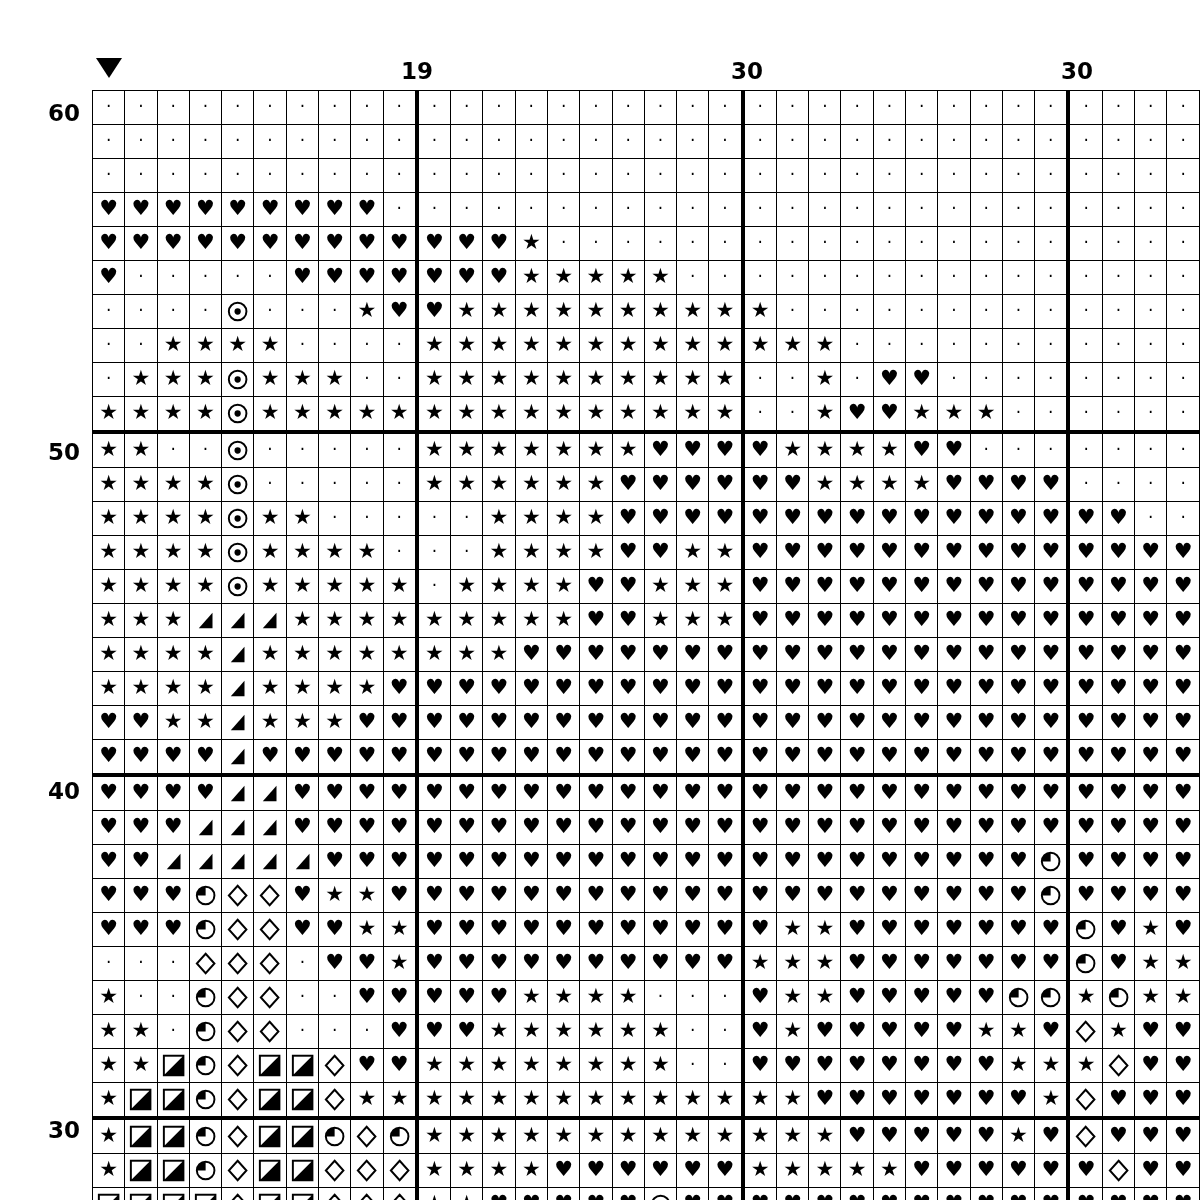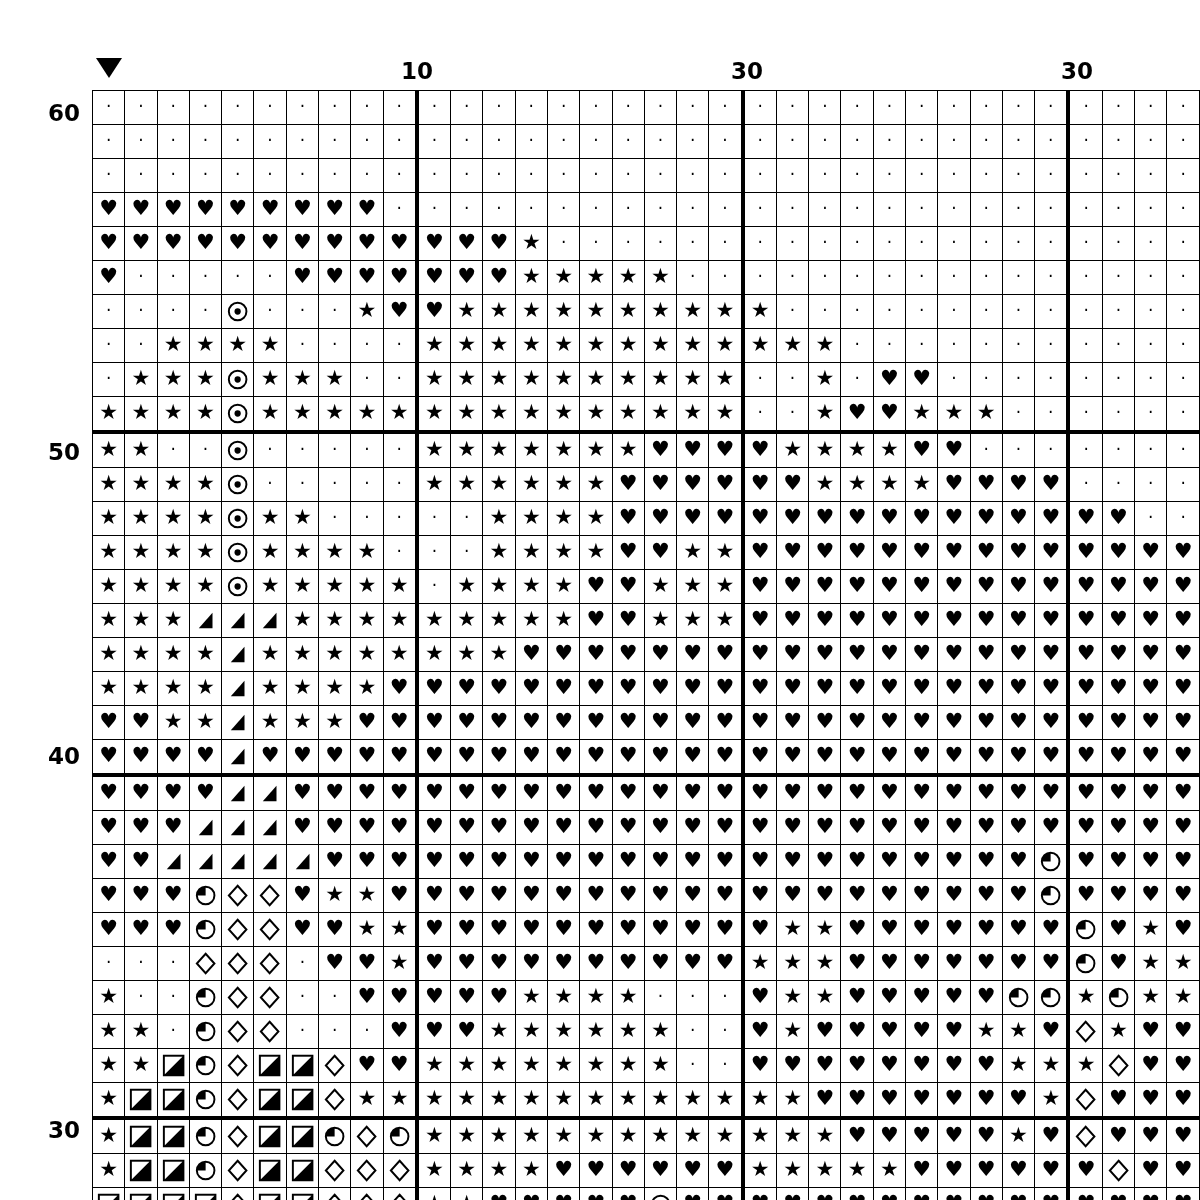--- a/index.html
+++ b/index.html
@@ -104,29 +104,29 @@
   
   .gsvg { display:block; width:100%; height:100%; }
 </style>
 </head>
 <body>
 
 <div id="chart-root">
 
   <div class="col-ruler">
     <div class="start-marker" style="left:96px; top:58px;"></div>
-    <div class="col-label" style="left:417px; top:58px;">10</div>
+    <div class="col-label" style="left:417px; top:58px;">19</div>
     <div class="col-label" style="left:747px; top:58px;">30</div>
     <div class="col-label" style="left:1077px; top:58px;">30</div>
   </div>
 
   <div class="row-ruler">
     <div class="row-label" style="top:113px;">60</div>
     <div class="row-label" style="top:452px;">50</div>
-    <div class="row-label" style="top:756px;">40</div>
+    <div class="row-label" style="top:791px;">40</div>
     <div class="row-label" style="top:1130px;">30</div>
   </div>
 
   <div class="grid-wrap" style="width:1108px; height:1110px;">
     <table class="grid" id="pattern-grid">
       <tbody id="grid-body">
           <tr>
             <td>
               <span class="sym dot">·</span>
             </td>

